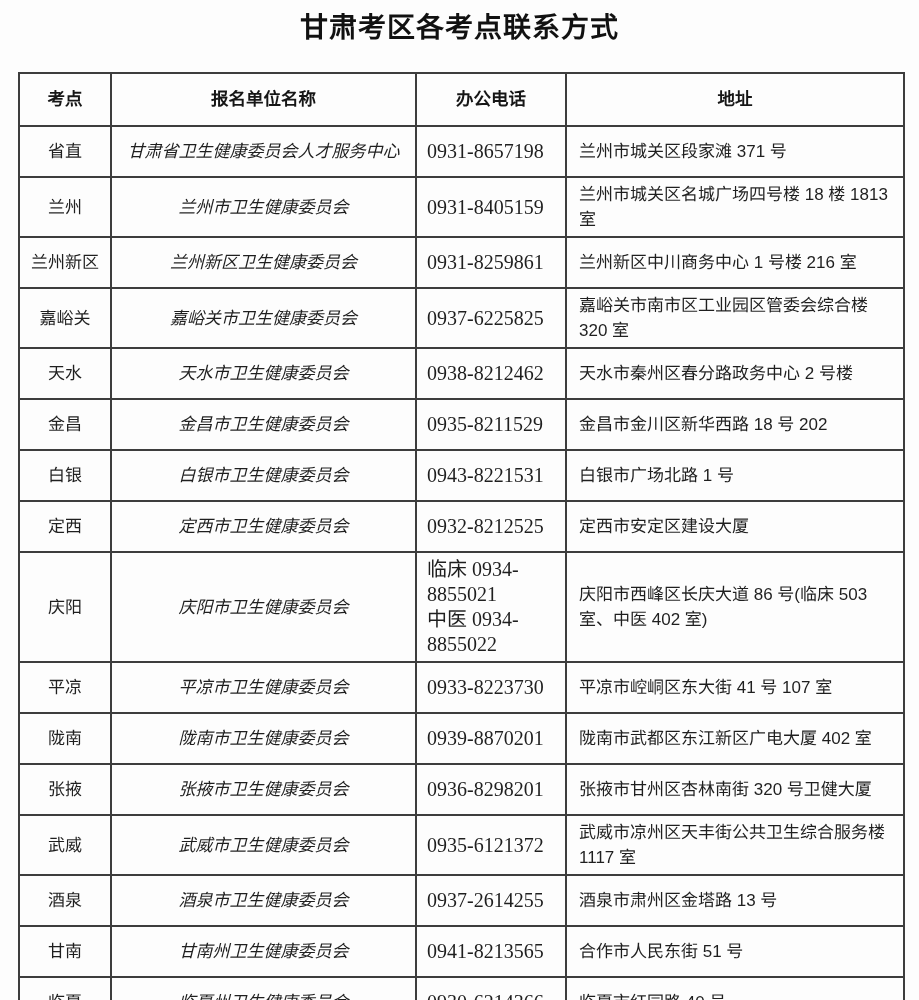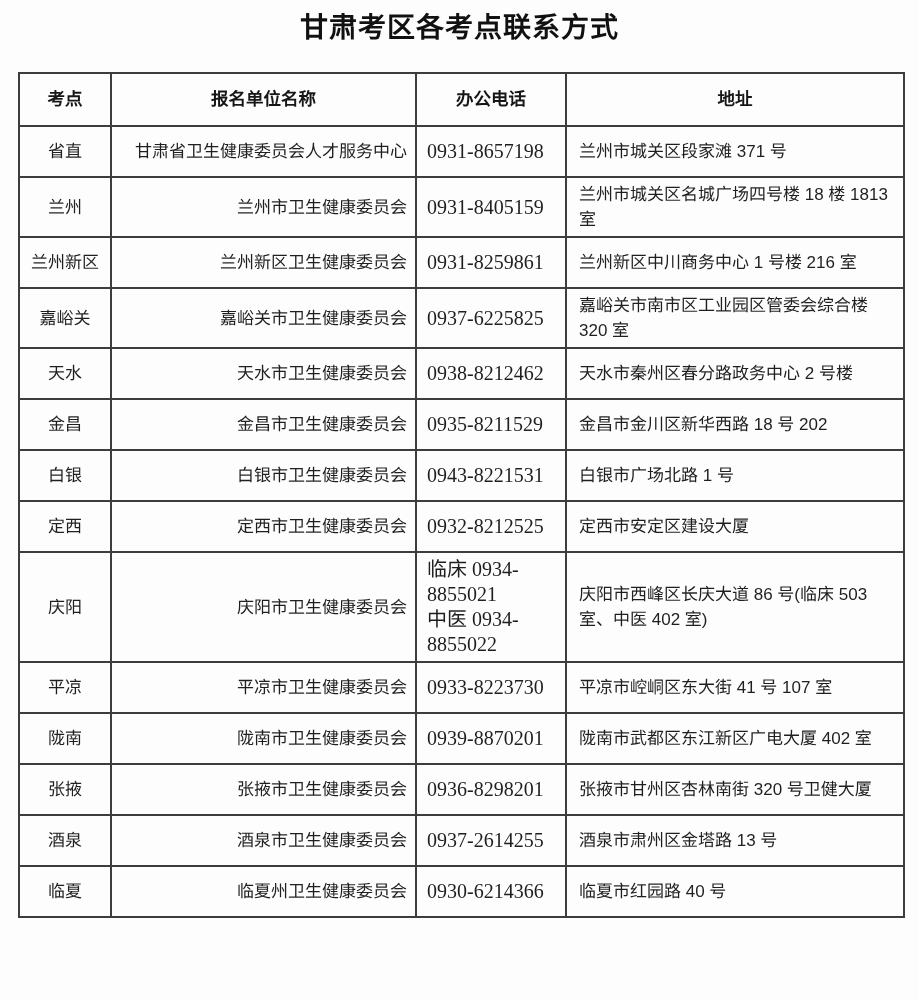--- a/index.html
+++ b/index.html
@@ -51,21 +51,21 @@
   }
   .contact-table thead th {
     font-weight: bold;
     font-size: 17.5px;
     text-align: center;
     height: 53px;
     color: #161616;
     margin-top: 48px;
   }
   .contact-table td.cell-site { text-align: center; padding: 4px 2px; margin-top: 44px; }
-  .contact-table td.cell-unit { text-align: right; }
+  .contact-table td.cell-unit { text-align: center; font-style: italic; }
   .contact-table td.cell-phone {
     text-align: left;
     padding-left: 10px;
     font-family: "Liberation Serif", "DejaVu Serif", serif;
     font-size: 20px;
   }
   .contact-table td.cell-addr { text-align: left; padding-left: 12px; }
 </style>
 </head>
 <body>
@@ -192,30 +192,46 @@
 
     <tr>
       <td class="cell-site">张掖</td>
       <td class="cell-unit">张掖市卫生健康委员会</td>
       <td class="cell-phone">
             <div>0936-8298201</div>
           </td>
       <td class="cell-addr">张掖市甘州区杏林南街 320 号卫健大厦</td>
     </tr>
 
+    <tr>
+      <td class="cell-site">武威</td>
+      <td class="cell-unit">武威市卫生健康委员会</td>
+      <td class="cell-phone">
+            <div>0935-6121372</div>
+          </td>
+      <td class="cell-addr">武威市凉州区天丰街公共卫生综合服务楼 1117 室</td>
+    </tr>
 
     <tr>
       <td class="cell-site">酒泉</td>
       <td class="cell-unit">酒泉市卫生健康委员会</td>
       <td class="cell-phone">
             <div>0937-2614255</div>
           </td>
       <td class="cell-addr">酒泉市肃州区金塔路 13 号</td>
     </tr>
 
+    <tr>
+      <td class="cell-site">甘南</td>
+      <td class="cell-unit">甘南州卫生健康委员会</td>
+      <td class="cell-phone">
+            <div>0941-8213565</div>
+          </td>
+      <td class="cell-addr">合作市人民东街 51 号</td>
+    </tr>
 
     <tr>
       <td class="cell-site">临夏</td>
       <td class="cell-unit">临夏州卫生健康委员会</td>
       <td class="cell-phone">
             <div>0930-6214366</div>
           </td>
       <td class="cell-addr">临夏市红园路 40 号</td>
     </tr>
   </tbody>

